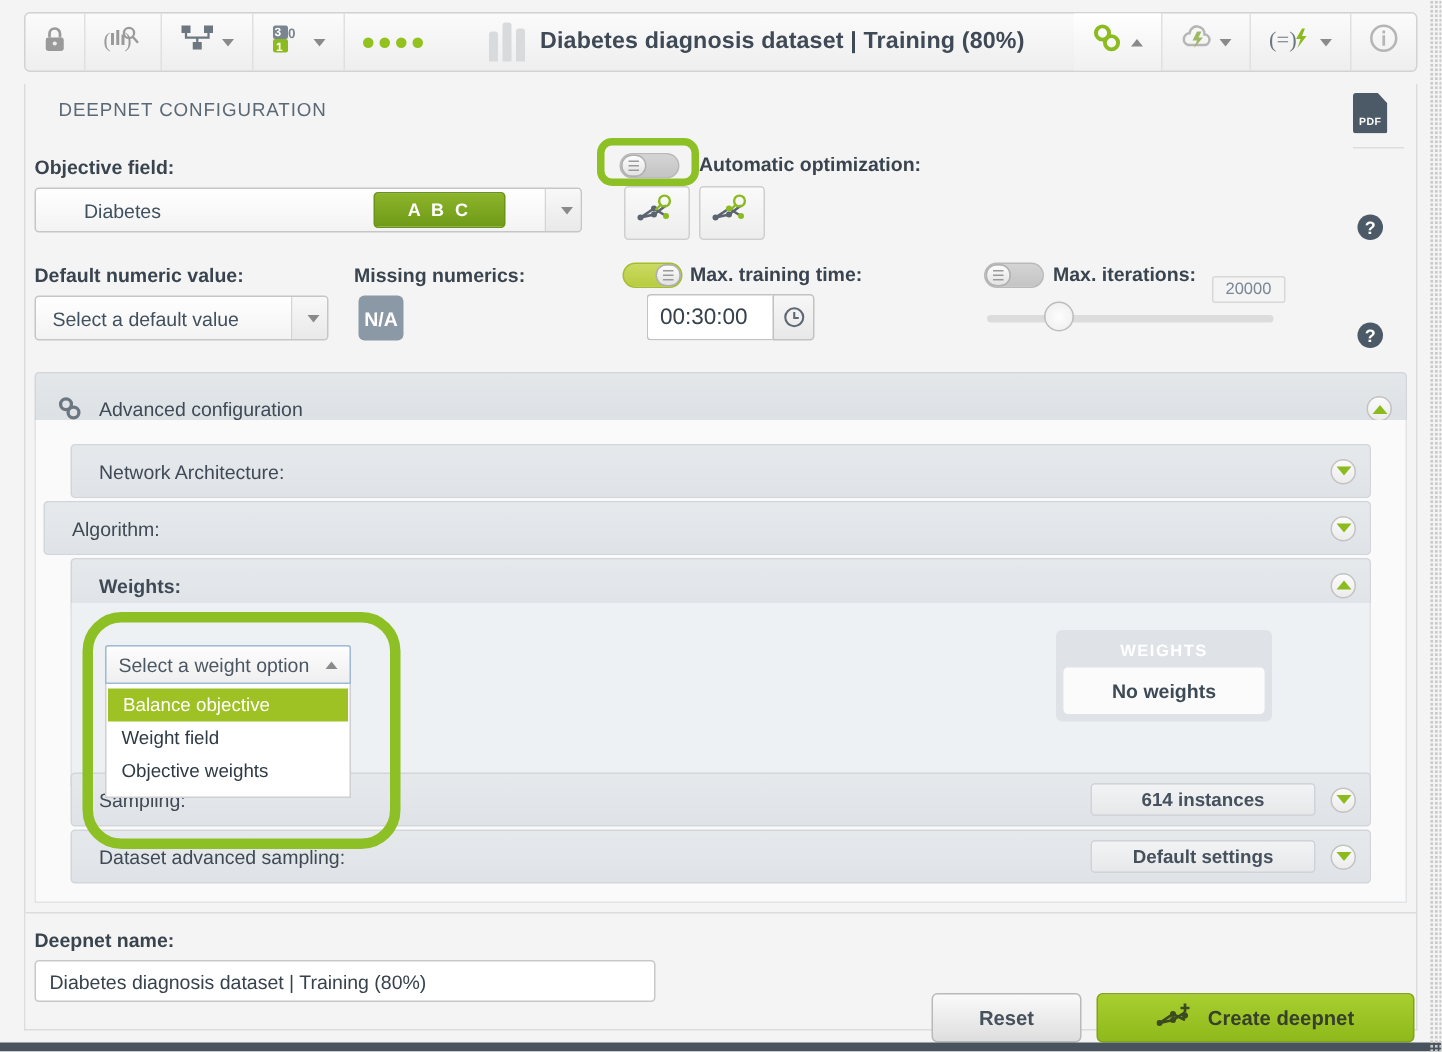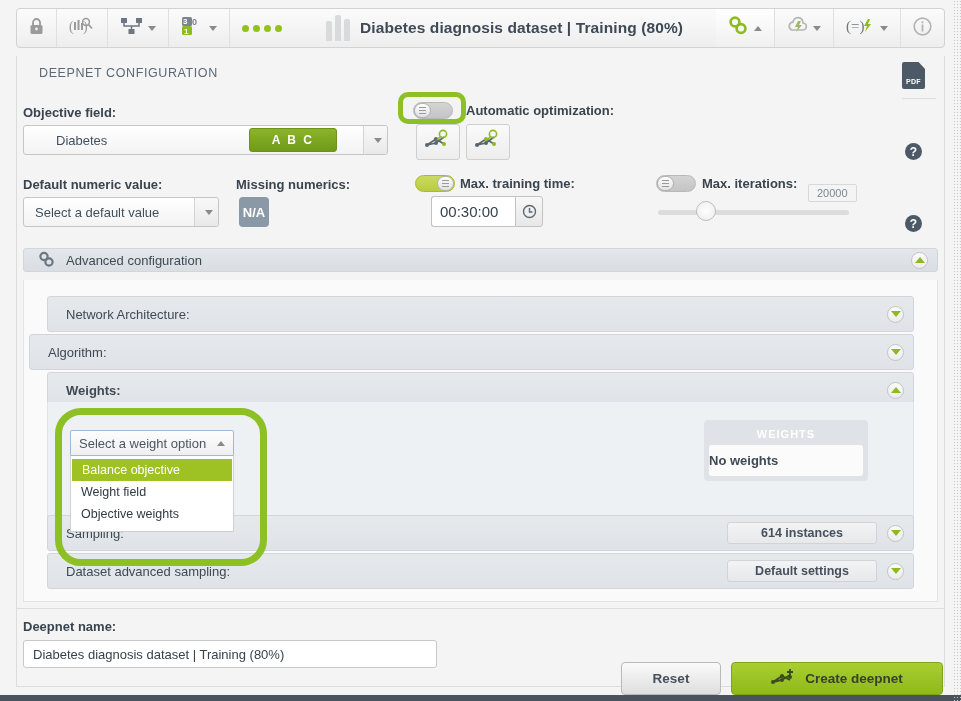--- a/index.html
+++ b/index.html
@@ -152,25 +152,25 @@
   .tri-up{width:0;height:0;border-left:5px solid transparent;border-right:5px solid transparent;border-bottom:6px solid #8cbb1f;}
   .pillbox {
     position:absolute; right:36px; background:linear-gradient(#f2f3f4,#e6e8ea);
     border:1px solid #d0d4d8; border-radius:3px; height:22px; min-width:150px;
     display:flex;align-items:center;justify-content:center;
     font-size:12.5px; font-weight:bold; color:#46515d;
   }
 
   .weights-card {
     position:absolute; background:#dfe3e7; border-radius:4px; padding:5px;
-    width:164px;
+    width:144px;
   }
   .weights-card .hd { text-align:center; font-size:11px; font-weight:bold; color:#ffffff; letter-spacing:1px; padding:3px 0 5px; }
   .weights-card .bd {
-    background:#fbfbfb; border-radius:3px; text-align:left;
+    background:#fbfbfb; border-radius:3px; text-align:center;
     font-size:13px; font-weight:bold; color:#3f4a56; padding:8px 0;
   }
 
   
   .ring { position:absolute; border:5px solid #8cc024; border-radius:10px; pointer-events:none; }
   .ring.r2 { border-width:7px; border-radius:26px; }
 
   
   .dd { position:absolute; width:164px; z-index:30; }
   .dd .head {
@@ -402,21 +402,21 @@
     </div>
     <div class="row" style="left:685px; top:118px;">
       <span class="lbl">Max. iterations:</span>
     </div>
     <div class="valbox" style="position:absolute;left:791px;top:128px;">20000</div>
     <div class="slider" style="position:absolute;left:641px;top:145px;width:191px;">
       <span class="track"></span>
       <span class="knob2" style="left:38px;"></span>
     </div>
 
-    <div class="acc-head" style="position:absolute;left:6px;top:192px;right:6px;height:24px;background:linear-gradient(#e3e7ea,#d9dee2);">
+    <div class="acc-head" style="position:absolute;left:6px;top:192px;right:6px;height:49px;background:linear-gradient(#e3e7ea,#d9dee2);">
       <span style="margin-left:14px;display:flex;align-items:center;">
         <svg width="20" height="18" viewBox="0 0 20 18">
             <circle cx="6" cy="5.5" r="3.6" fill="none" stroke="#6b7680" stroke-width="2.2"></circle>
             <circle cx="11" cy="11" r="3.6" fill="none" stroke="#6b7680" stroke-width="2.2"></circle>
           </svg>
       </span>
       <span class="t" style="margin-left:8px;">Advanced configuration</span>
       <span class="circ">
         <i class="tri-up"></i>
       </span>

